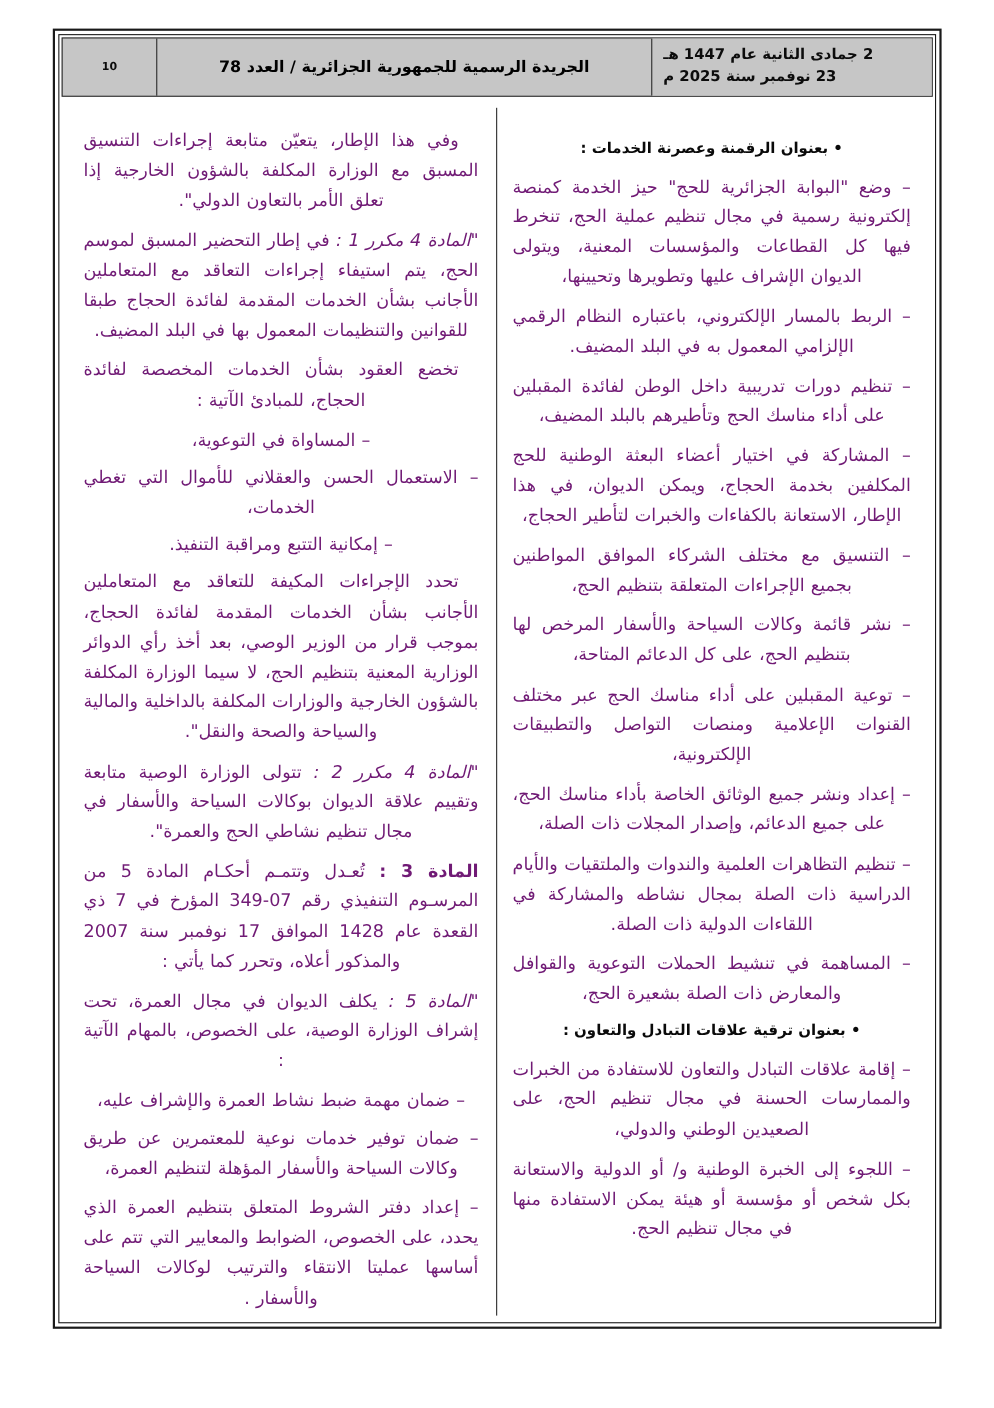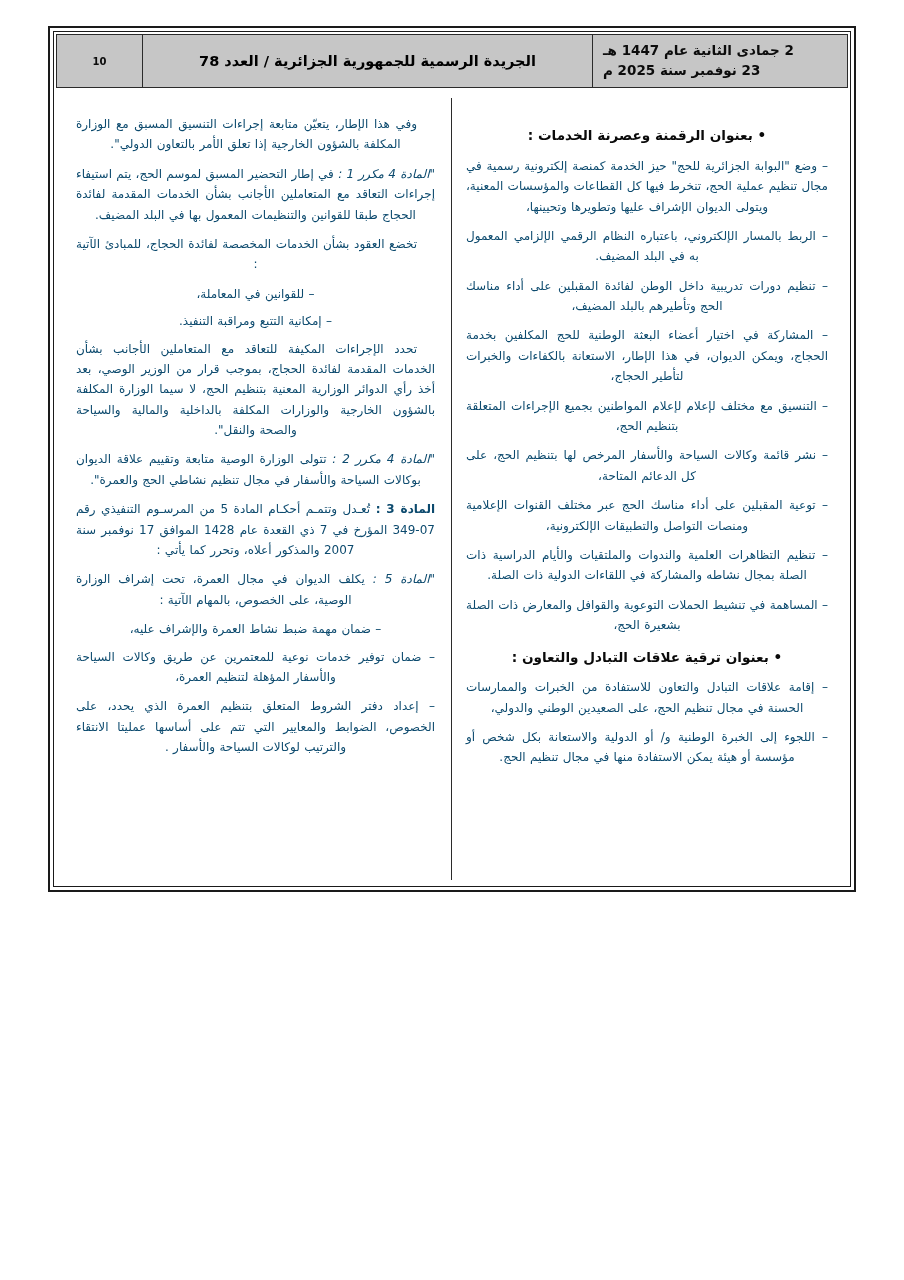--- a/index.html
+++ b/index.html
@@ -15,21 +15,21 @@
     overflow: hidden;
     position: relative;
   }
 
   
   .page-frame {
     position: absolute;
     left: 48px;
     top: 26px;
     width: 808px;
-    height: 866px;
+    height: 1182px;
     border: 2px solid #1a1a1a;
     box-sizing: border-box;
     background: #ffffff;
   }
   .page-frame-inner {
     position: absolute;
     left: 3px;
     top: 3px;
     right: 3px;
     bottom: 3px;
@@ -117,23 +117,23 @@
     overflow: hidden;
   }
   .col-right { padding-left: 14px; }
   .col-left {
     border-right: 1.3px solid #2b2b2b;
     padding-right: 16px;
   }
 
   
   .p {
-    font-size: 12px;
+    font-size: 16px;
     line-height: 1.70;
-    color: #0c4a6e;
+    color: #701a75;
     text-align: justify;
     text-align-last: center;
     margin: 0 0 9px 0;
     letter-spacing: -0.15px;
     word-spacing: 0.5px;
   }
   .p.tight { margin-bottom: 7px; }
   .p.indent { text-indent: 18px; text-align-last: center; }
   .p.center-last { text-align-last: center; }
 
@@ -175,40 +175,42 @@
 
   <div class="columns" data-name="two-column-body">
 
     <div class="col col-right" data-name="column-right">
       <div class="heading-bullet" data-name="section-heading-digitization">• بعنوان الرقمنة وعصرنة الخدمات :</div>
       <p class="p" data-name="paragraph-r2">– وضع "البوابة الجزائرية للحج" حيز الخدمة كمنصة إلكترونية رسمية في مجال تنظيم عملية الحج، تنخرط فيها كل القطاعات والمؤسسات المعنية، ويتولى الديوان الإشراف عليها وتطويرها وتحيينها،</p>
       <p class="p" data-name="paragraph-r3">– الربط بالمسار الإلكتروني، باعتباره النظام الرقمي الإلزامي المعمول به في البلد المضيف.</p>
 
       <p class="p" data-name="paragraph-r4">– تنظيم دورات تدريبية داخل الوطن لفائدة المقبلين على أداء مناسك الحج وتأطيرهم بالبلد المضيف،</p>
       <p class="p" data-name="paragraph-r5">– المشاركة في اختيار أعضاء البعثة الوطنية للحج المكلفين بخدمة الحجاج، ويمكن الديوان، في هذا الإطار، الاستعانة بالكفاءات والخبرات لتأطير الحجاج،</p>
-      <p class="p" data-name="paragraph-r6">– التنسيق مع مختلف لإعلام لإعلام المواطنين بجميع الإجراءات المتعلقة بتنظيم الحج،</p>
+      <p class="p" data-name="paragraph-r6">– التنسيق مع مختلف الشركاء الموافق المواطنين بجميع الإجراءات المتعلقة بتنظيم الحج،</p>
       <p class="p" data-name="paragraph-r7">– نشر قائمة وكالات السياحة والأسفار المرخص لها بتنظيم الحج، على كل الدعائم المتاحة،</p>
       <p class="p" data-name="paragraph-r8">– توعية المقبلين على أداء مناسك الحج عبر مختلف القنوات الإعلامية ومنصات التواصل والتطبيقات الإلكترونية،</p>
+      <p class="p" data-name="paragraph-r9">– إعداد ونشر جميع الوثائق الخاصة بأداء مناسك الحج، على جميع الدعائم، وإصدار المجلات ذات الصلة،</p>
       <p class="p" data-name="paragraph-r11">– تنظيم التظاهرات العلمية والندوات والملتقيات والأيام الدراسية ذات الصلة بمجال نشاطه والمشاركة في اللقاءات الدولية ذات الصلة.</p>
       <p class="p" data-name="paragraph-r10">– المساهمة في تنشيط الحملات التوعوية والقوافل والمعارض ذات الصلة بشعيرة الحج،</p>
 
       <div class="heading-bullet" data-name="section-heading-cooperation">• بعنوان ترقية علاقات التبادل والتعاون :</div>
       <p class="p" data-name="paragraph-r12">– إقامة علاقات التبادل والتعاون للاستفادة من الخبرات والممارسات الحسنة في مجال تنظيم الحج، على الصعيدين الوطني والدولي،</p>
       <p class="p" data-name="paragraph-r14">– اللجوء إلى الخبرة الوطنية و/ أو الدولية والاستعانة بكل شخص أو مؤسسة أو هيئة يمكن الاستفادة منها في مجال تنظيم الحج.</p>
     </div>
 
     <div class="col col-left" data-name="column-left">
       <p class="p indent" data-name="paragraph-l1">وفي هذا الإطار، يتعيّن متابعة إجراءات التنسيق المسبق مع الوزارة المكلفة بالشؤون الخارجية إذا تعلق الأمر بالتعاون الدولي".</p>
 
       <p class="p" data-name="article-4-bis-1">
         <span class="art-label" data-name="article-4-bis-1-label">"المادة 4 مكرر 1 :</span><span data-name="article-4-bis-1-text"> في إطار التحضير المسبق لموسم الحج، يتم استيفاء إجراءات التعاقد مع المتعاملين الأجانب بشأن الخدمات المقدمة لفائدة الحجاج طبقا للقوانين والتنظيمات المعمول بها في البلد المضيف.</span>
       </p>
 
       <p class="p indent" data-name="paragraph-l2">تخضع العقود بشأن الخدمات المخصصة لفائدة الحجاج، للمبادئ الآتية :</p>
-      <p class="p tight" data-name="paragraph-l3">– للقوانين في المعاملة،</p>
+      <p class="p tight" data-name="paragraph-l3">– المساواة في التوعوية،</p>
+      <p class="p tight" data-name="paragraph-l4">– الاستعمال الحسن والعقلاني للأموال التي تغطي الخدمات،</p>
       <p class="p tight" data-name="paragraph-l6">– إمكانية التتبع ومراقبة التنفيذ.</p>
 
       <p class="p indent" data-name="paragraph-l7">تحدد الإجراءات المكيفة للتعاقد مع المتعاملين الأجانب بشأن الخدمات المقدمة لفائدة الحجاج، بموجب قرار من الوزير الوصي، بعد أخذ رأي الدوائر الوزارية المعنية بتنظيم الحج، لا سيما الوزارة المكلفة بالشؤون الخارجية والوزارات المكلفة بالداخلية والمالية والسياحة والصحة والنقل".</p>
 
       <p class="p" data-name="article-4-bis-2">
         <span class="art-label" data-name="article-4-bis-2-label">"المادة 4 مكرر 2 :</span><span data-name="article-4-bis-2-text"> تتولى الوزارة الوصية متابعة وتقييم علاقة الديوان بوكالات السياحة والأسفار في مجال تنظيم نشاطي الحج والعمرة".</span>
       </p>
 
       <p class="p" data-name="article-6">
         <span class="art-bold" data-name="article-6-label">المادة 3 :</span><span data-name="article-6-text"> تُعـدل وتتمـم أحكـام المادة 5 من المرسـوم التنفيذي رقم 07-349 المؤرخ في 7 ذي القعدة عام 1428 الموافق 17 نوفمبر سنة 2007 والمذكور أعلاه، وتحرر كما يأتي :</span>

